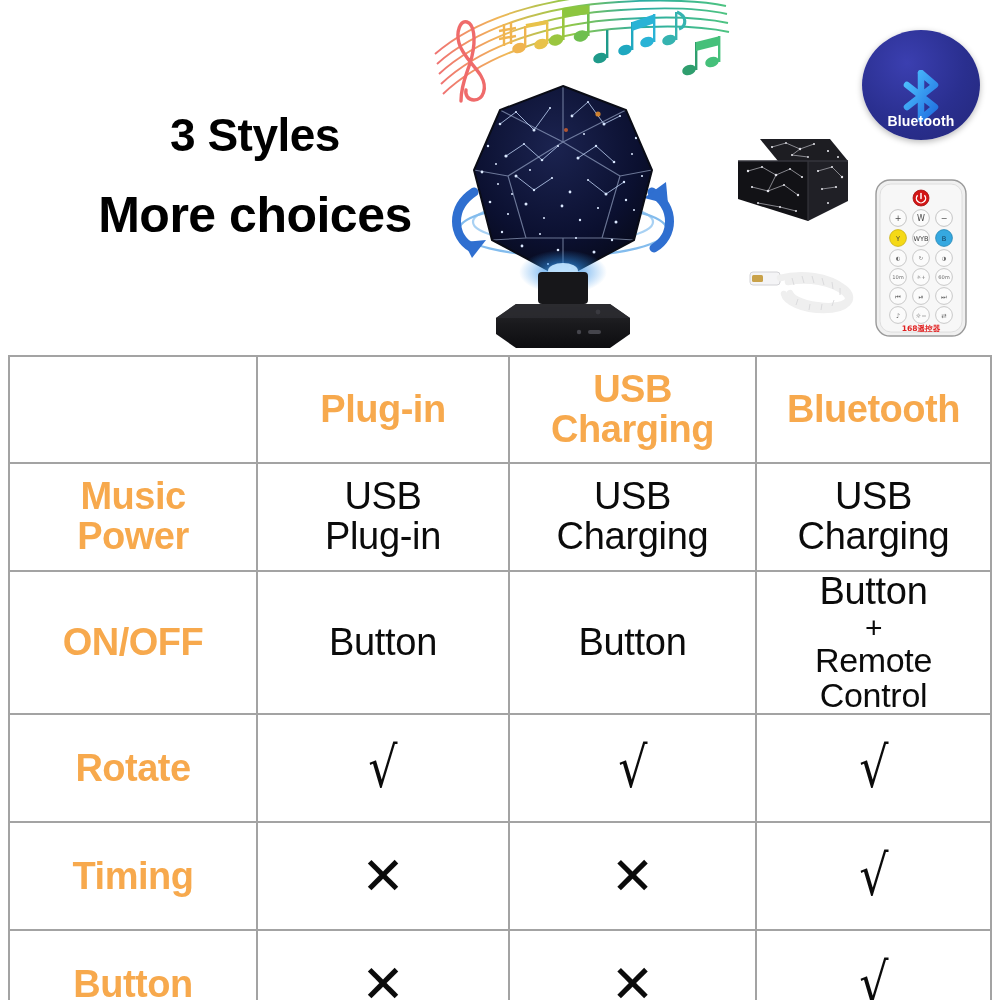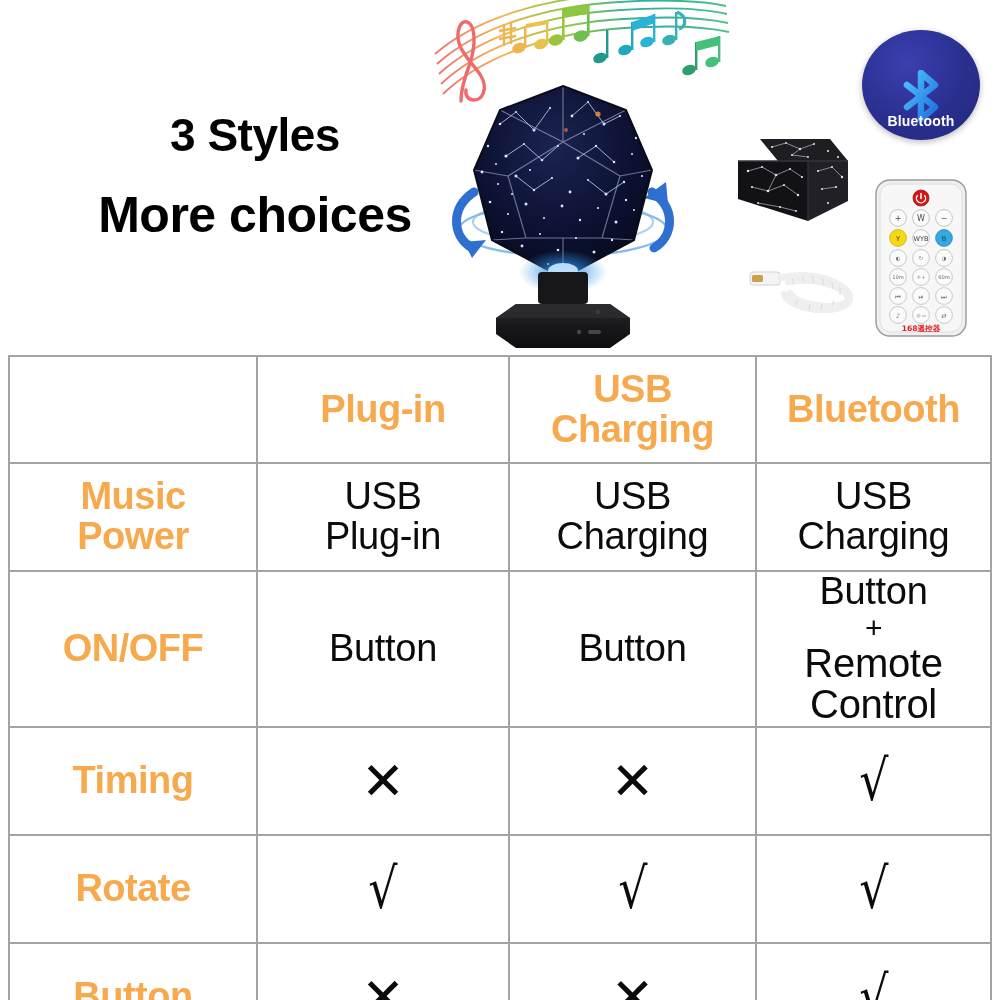--- a/index.html
+++ b/index.html
@@ -133,21 +133,21 @@
     letter-spacing: -0.5px;
   }
 
   .val {
     color: #0b0b0b;
     font-size: 38px;
     font-weight: normal;
     letter-spacing: -0.3px;
   }
   .val .small {
-    font-size: 40px;
+    font-size: 34px;
     display: block;
   }
   .val .plus { display: block; font-size: 30px; }
 
   .mark-check {
     font-size: 56px;
     color: #0b0b0b;
     line-height: 1;
     font-family: "DejaVu Sans", sans-serif;
     display: inline-block;
@@ -587,42 +587,42 @@
       </td>
       <td class="val">
         <span class="cellline">Button</span>
         <span class="plus">+</span>
         <span class="small">Remote Control</span>
       </td>
     </tr>
 
     <tr class="r-body">
       <td>
+        <span class="rowlabel cellline">Rotate</span>
+      </td>
+      <td>
+        <span class="mark-check">√</span>
+      </td>
+      <td>
+        <span class="mark-check">√</span>
+      </td>
+      <td>
+        <span class="mark-check">√</span>
+      </td>
+    </tr>
+
+    <tr class="r-body">
+      <td>
         <span class="rowlabel cellline">Timing</span>
       </td>
       <td>
         <span class="mark-cross">✕</span>
       </td>
       <td>
         <span class="mark-cross">✕</span>
-      </td>
-      <td>
-        <span class="mark-check">√</span>
-      </td>
-    </tr>
-
-    <tr class="r-body">
-      <td>
-        <span class="rowlabel cellline">Rotate</span>
-      </td>
-      <td>
-        <span class="mark-check">√</span>
-      </td>
-      <td>
-        <span class="mark-check">√</span>
       </td>
       <td>
         <span class="mark-check">√</span>
       </td>
     </tr>
 
     <tr class="r-body">
       <td>
         <span class="rowlabel cellline">Button</span>
       </td>

